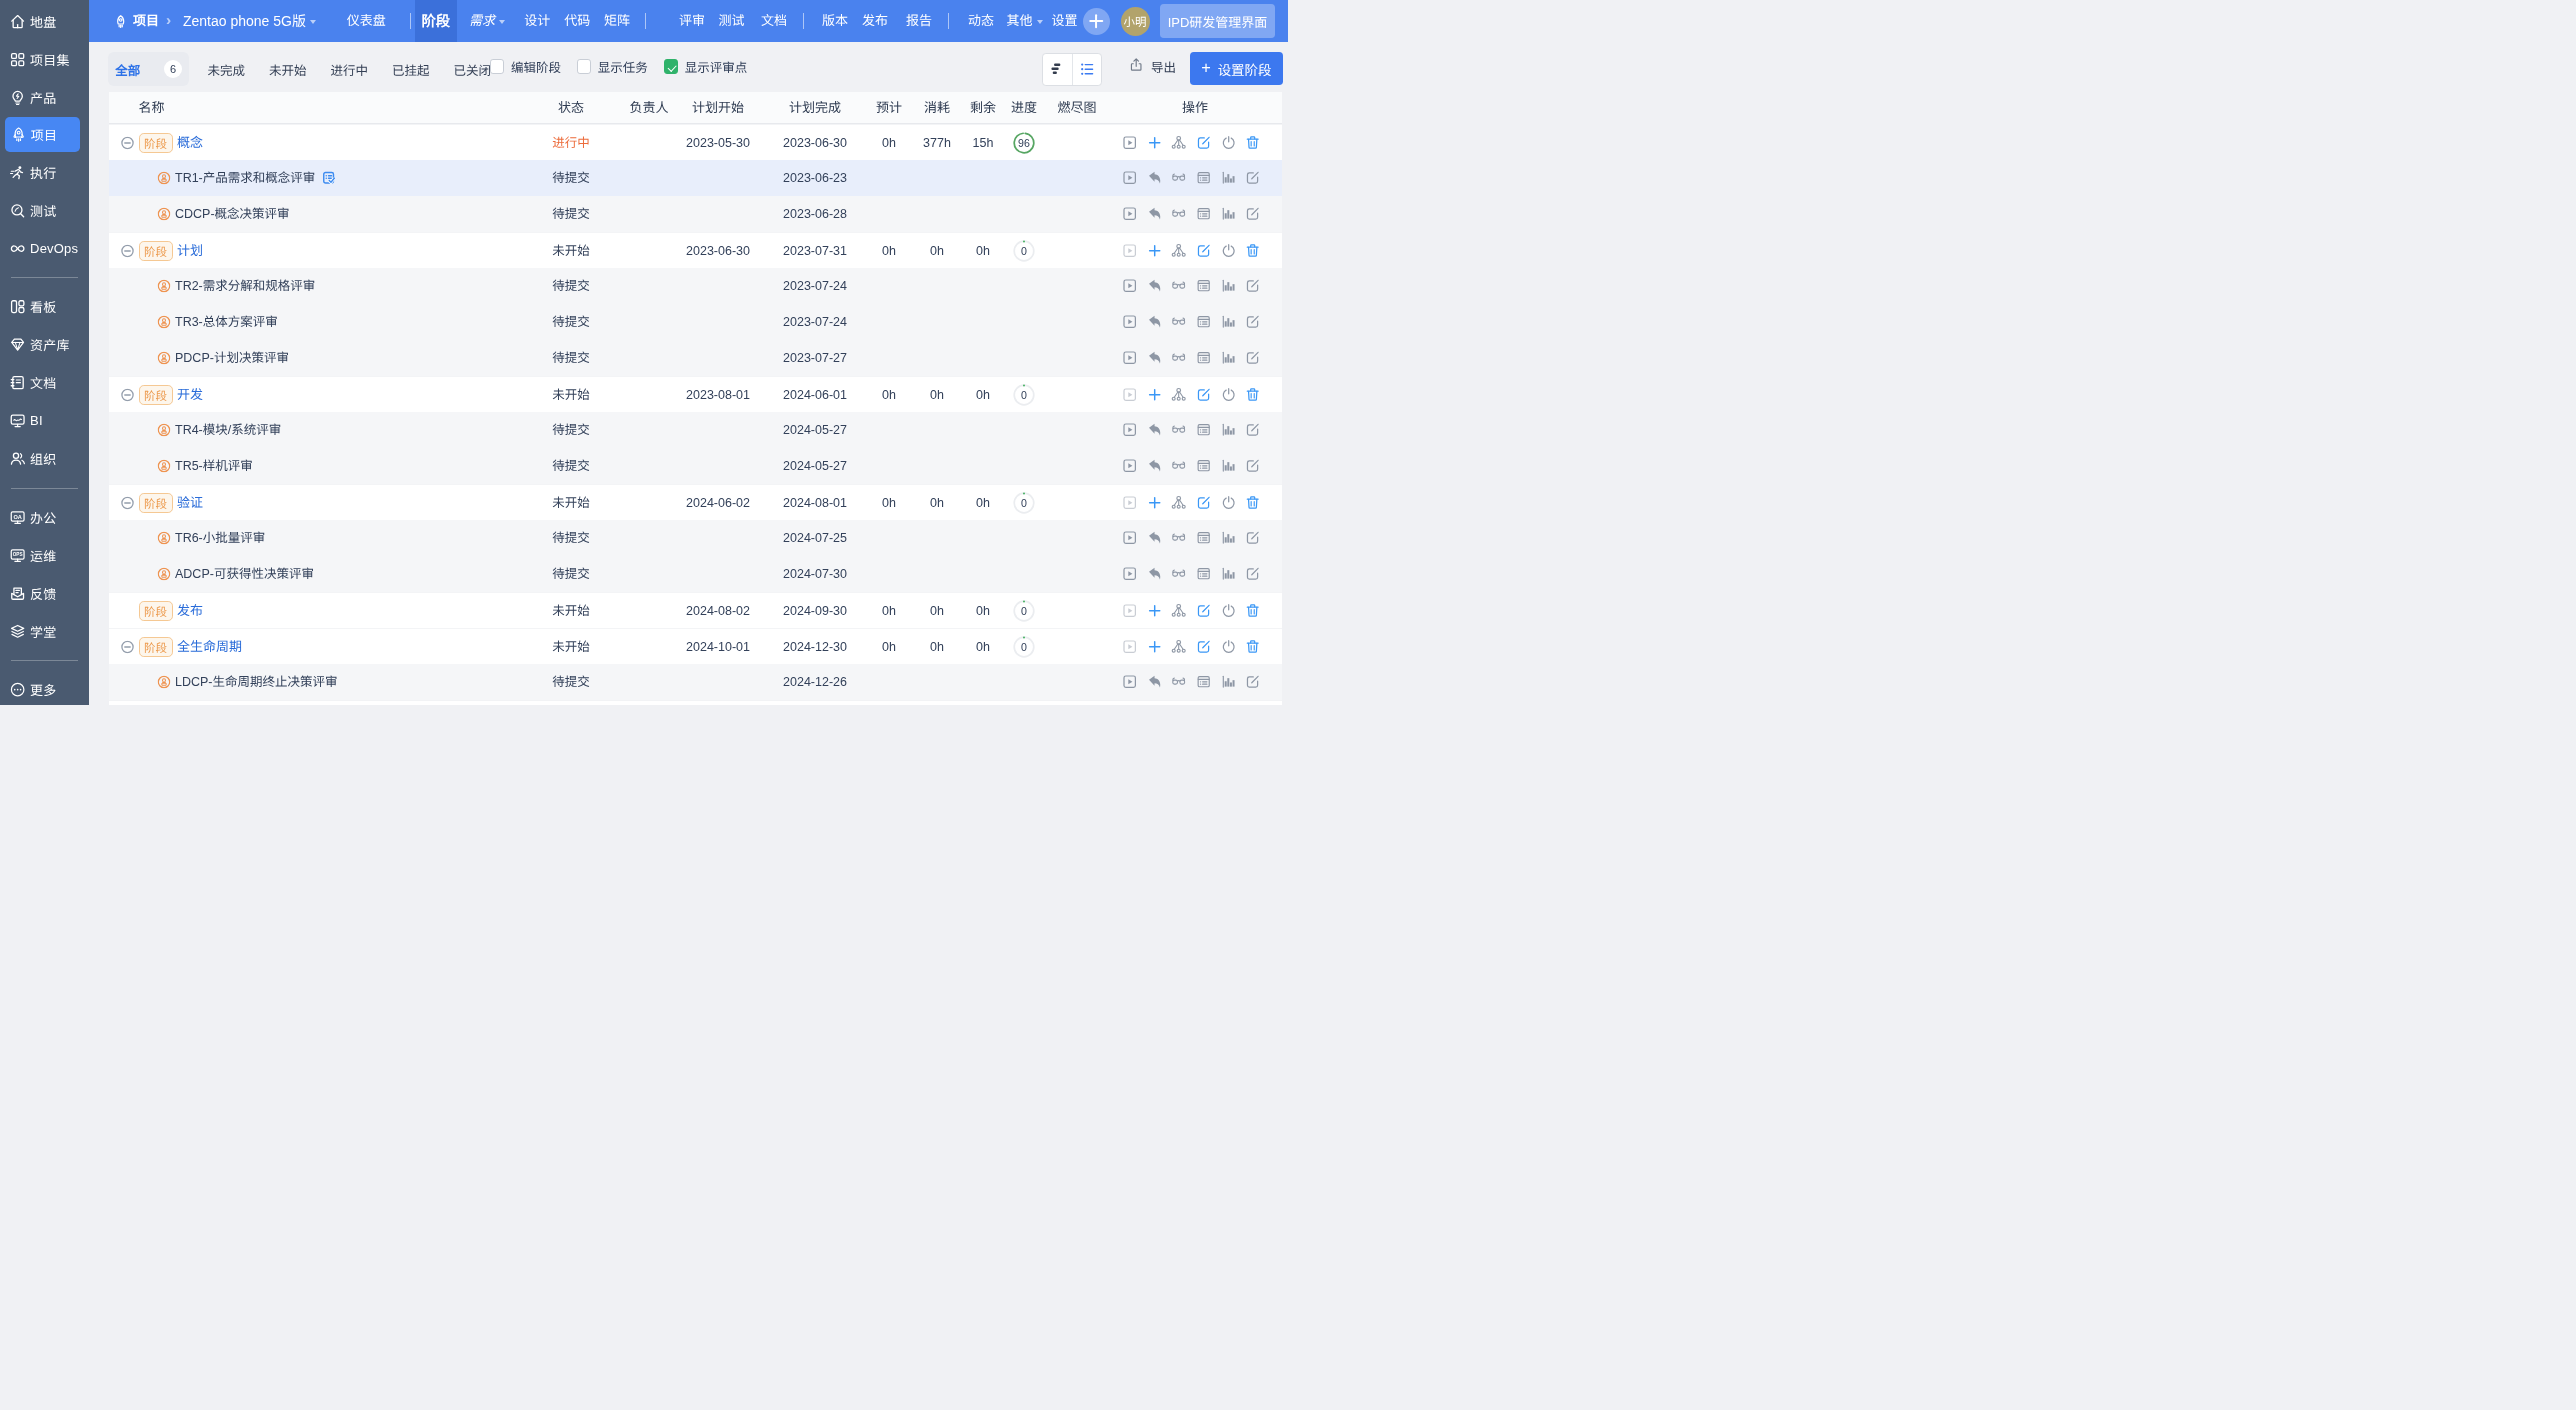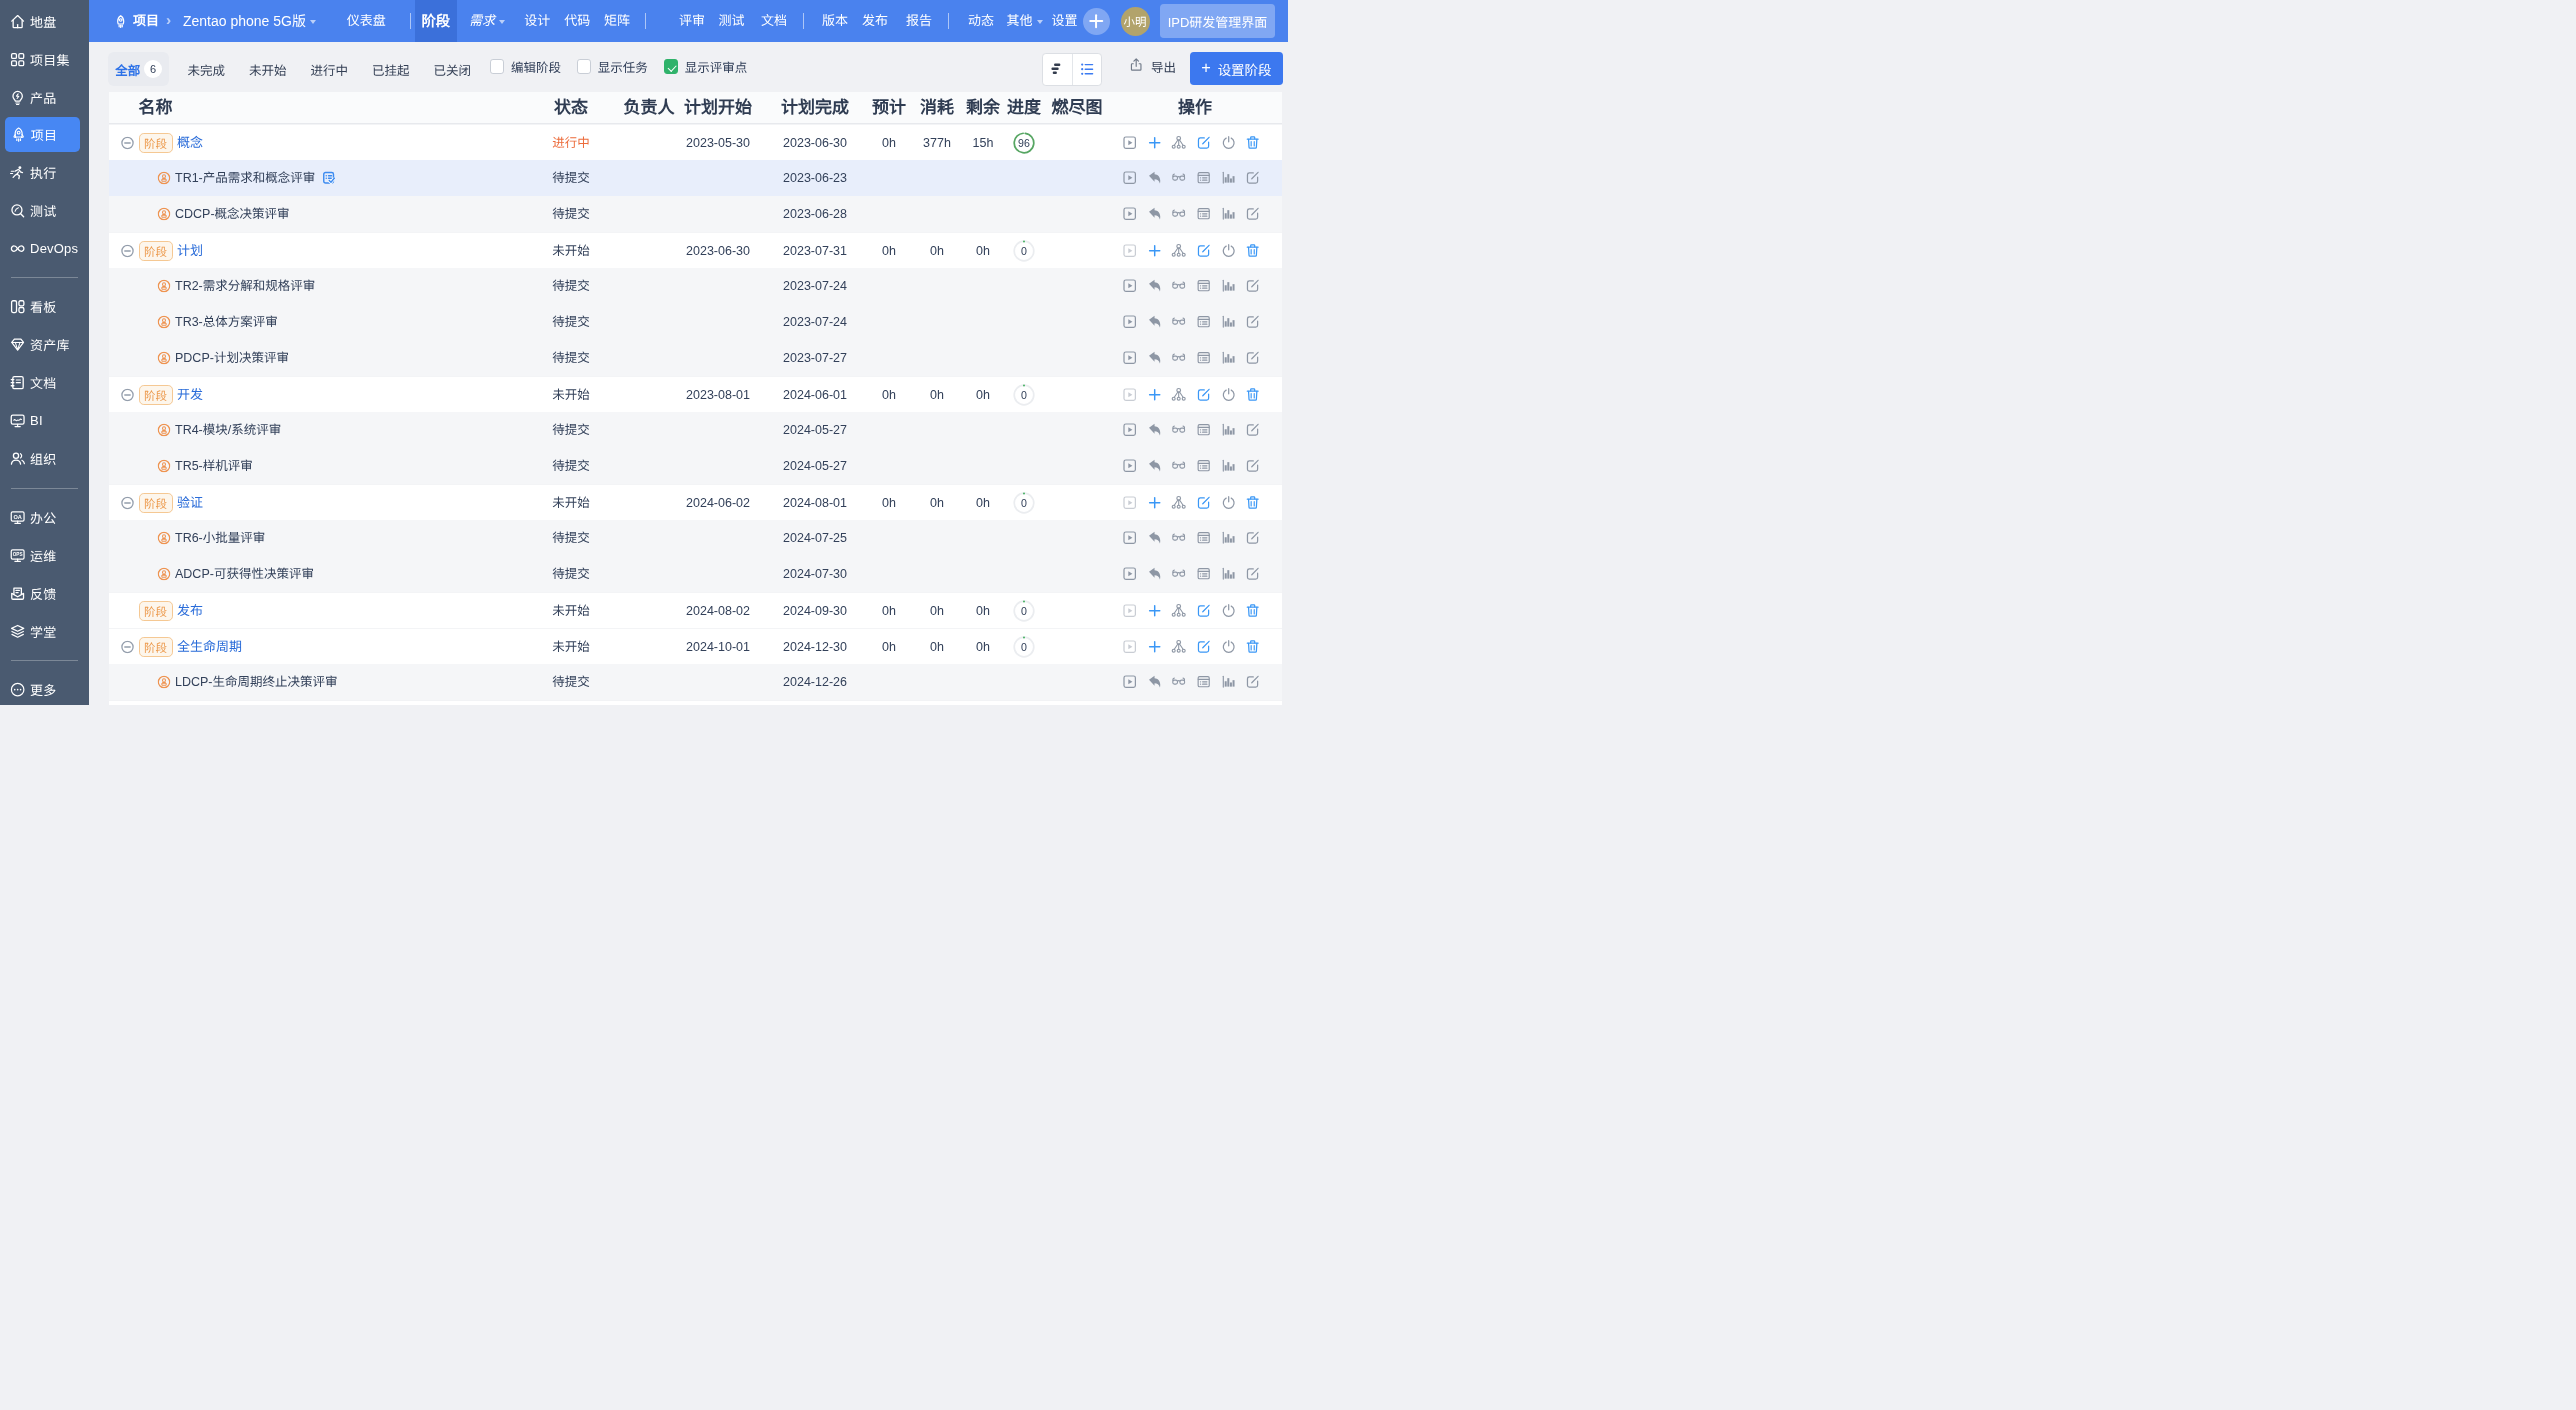--- a/index.html
+++ b/index.html
@@ -31,42 +31,42 @@
   .nav-right { position:absolute; right:0; top:0; height:42px; display:flex; align-items:center; }
   .plus-circle { width:27px; height:27px; border-radius:50%; background:rgba(255,255,255,.3); position:relative; cursor:pointer; }
   .plus-circle:before { content:""; position:absolute; left:50%; top:50%; width:13.5px; height:1.9px; background:#fff; transform:translate(-50%,-50%); border-radius:1px; }
   .plus-circle:after { content:""; position:absolute; left:50%; top:50%; width:1.9px; height:13.5px; background:#fff; transform:translate(-50%,-50%); border-radius:1px; }
   .avatar { width:29px; height:29px; border-radius:50%; background:#b2a36b; color:#fff; font-size:11.5px; display:flex; align-items:center; justify-content:center; cursor:pointer; letter-spacing:0; }
   .ipd-btn { height:34px; border-radius:3.8px; background:rgba(255,255,255,.3); color:#fff; font-size:13px; display:flex; align-items:center; padding:0 5.8px; width:115px; justify-content:center; cursor:pointer; white-space:nowrap; }
 
   
   .toolbar { position:absolute; left:89px; top:42px; right:0; height:49px; }
   .filters { position:absolute; left:19px; top:10.3px; height:34px; display:flex; align-items:center; }
-  .filter-all { height:34px; background:#e9ebf0; border-radius:5.8px; display:flex; align-items:center; padding:0 7.2px 0 7.2px; cursor:pointer; }
+  .filter-all { height:34px; background:#e9ebf0; border-radius:5.8px; display:flex; align-items:center; padding:0 7.2px 0 7.2px; cursor:pointer;gap:20px; }
   .filter-all .t { color:#2d72e8; font-weight:700; font-size:12.5px; }
   .filter-badge { min-width:18.3px; height:18.3px; background:#fff; border-radius:50%; margin-left:3.8px; display:flex; align-items:center; justify-content:center; font-size:11px; color:#33415a; }
   .filter { font-size:12.5px; color:#333f54; margin-left:24px; cursor:pointer; }
   .filter:nth-child(2) { margin-left:18px; }
   .checks { position:absolute; left:401px; top:0; height:49px; display:flex; align-items:center; }
   .check { display:flex; align-items:center; margin-right:15.7px; cursor:pointer; }
   .checkbox { width:14.4px; height:14.4px; border:1px solid #c9ced6; border-radius:2.9px; background:#fff; margin-right:6.7px; }
   .checkbox.on { background:#2fb26a; border-color:#2fb26a; position:relative; }
   .checkbox.on:before { content:""; position:absolute; left:3.3px; top:4.4px; width:6.7px; height:3.5px; border-left:1.6px solid #fff; border-bottom:1.6px solid #fff; transform:rotate(-47deg); }
   .view-toggle { position:absolute; left:953px; top:10.5px; width:60px; height:33px; background:#fff; border:1px solid #dcdfe4; border-radius:3.8px; display:flex; }
   .vt-btn { flex:1; display:flex; align-items:center; justify-content:center; cursor:pointer; }
   .vt-btn + .vt-btn { border-left:1px solid #e3e6ea; }
   .export { position:absolute; left:1039px; top:0; height:49px; display:flex; align-items:center; cursor:pointer; }
   .export .lbl { margin-left:6.7px; color:#333f54; }
   .primary-btn { position:absolute; left:1101px; top:10px; width:93px; height:33px; background:#3c78ef; color:#fff; border-radius:3.8px; display:flex; align-items:center; justify-content:center; font-size:13.5px; cursor:pointer; }
   .primary-btn .plus { font-size:16.4px; font-weight:400; margin-right:6.7px; margin-top:-1.9px; }
 
   
   .panel { position:absolute; left:109px; top:92px; width:1173px; height:613px; background:#fff; }
   .thead { position:relative; height:32px; background:#fafbfc; border-bottom:1px solid #e7e9ed; }
-  .thead .th { position:absolute; top:0; line-height:32px; font-weight:700; color:#2f3c52; font-size:17px; white-space:nowrap; }
+  .thead .th { position:absolute; top:0; line-height:32px; font-weight:400; color:#2f3c52; font-size:13px; white-space:nowrap; }
   .th.c, .cell.c { transform:translateX(-50%); }
   .row { position:relative; height:36px; }
   .row.stage { background:#fff; border-top:1px solid #f3f4f6; }
   .row.review { background:#f5f6f8; }
   .row.hl { background:#e8eefb; }
   .cell { position:absolute; top:0; line-height:36px; white-space:nowrap; color:#33415a; font-size:12.5px; }
   .collapse-btn { position:absolute; left:12px; top:50%; transform:translateY(-50%); width:13px; height:13px; cursor:pointer; }
   .badge { position:absolute; left:29.5px; top:50%; transform:translateY(-50%); width:34px; height:20px; border:1px solid #f5c893; background:#fdf6ec; border-radius:4.8px; color:#ec9a4d; font-size:11.5px; display:flex; align-items:center; justify-content:center; cursor:default; }
   .stage-name { position:absolute; left:68px; top:0; line-height:36px; color:#2a6cd9; font-size:13px; cursor:pointer; }
   .person { position:absolute; left:55px; top:50%; transform:translate(-50%,-50%); width:13px; height:13px; }

